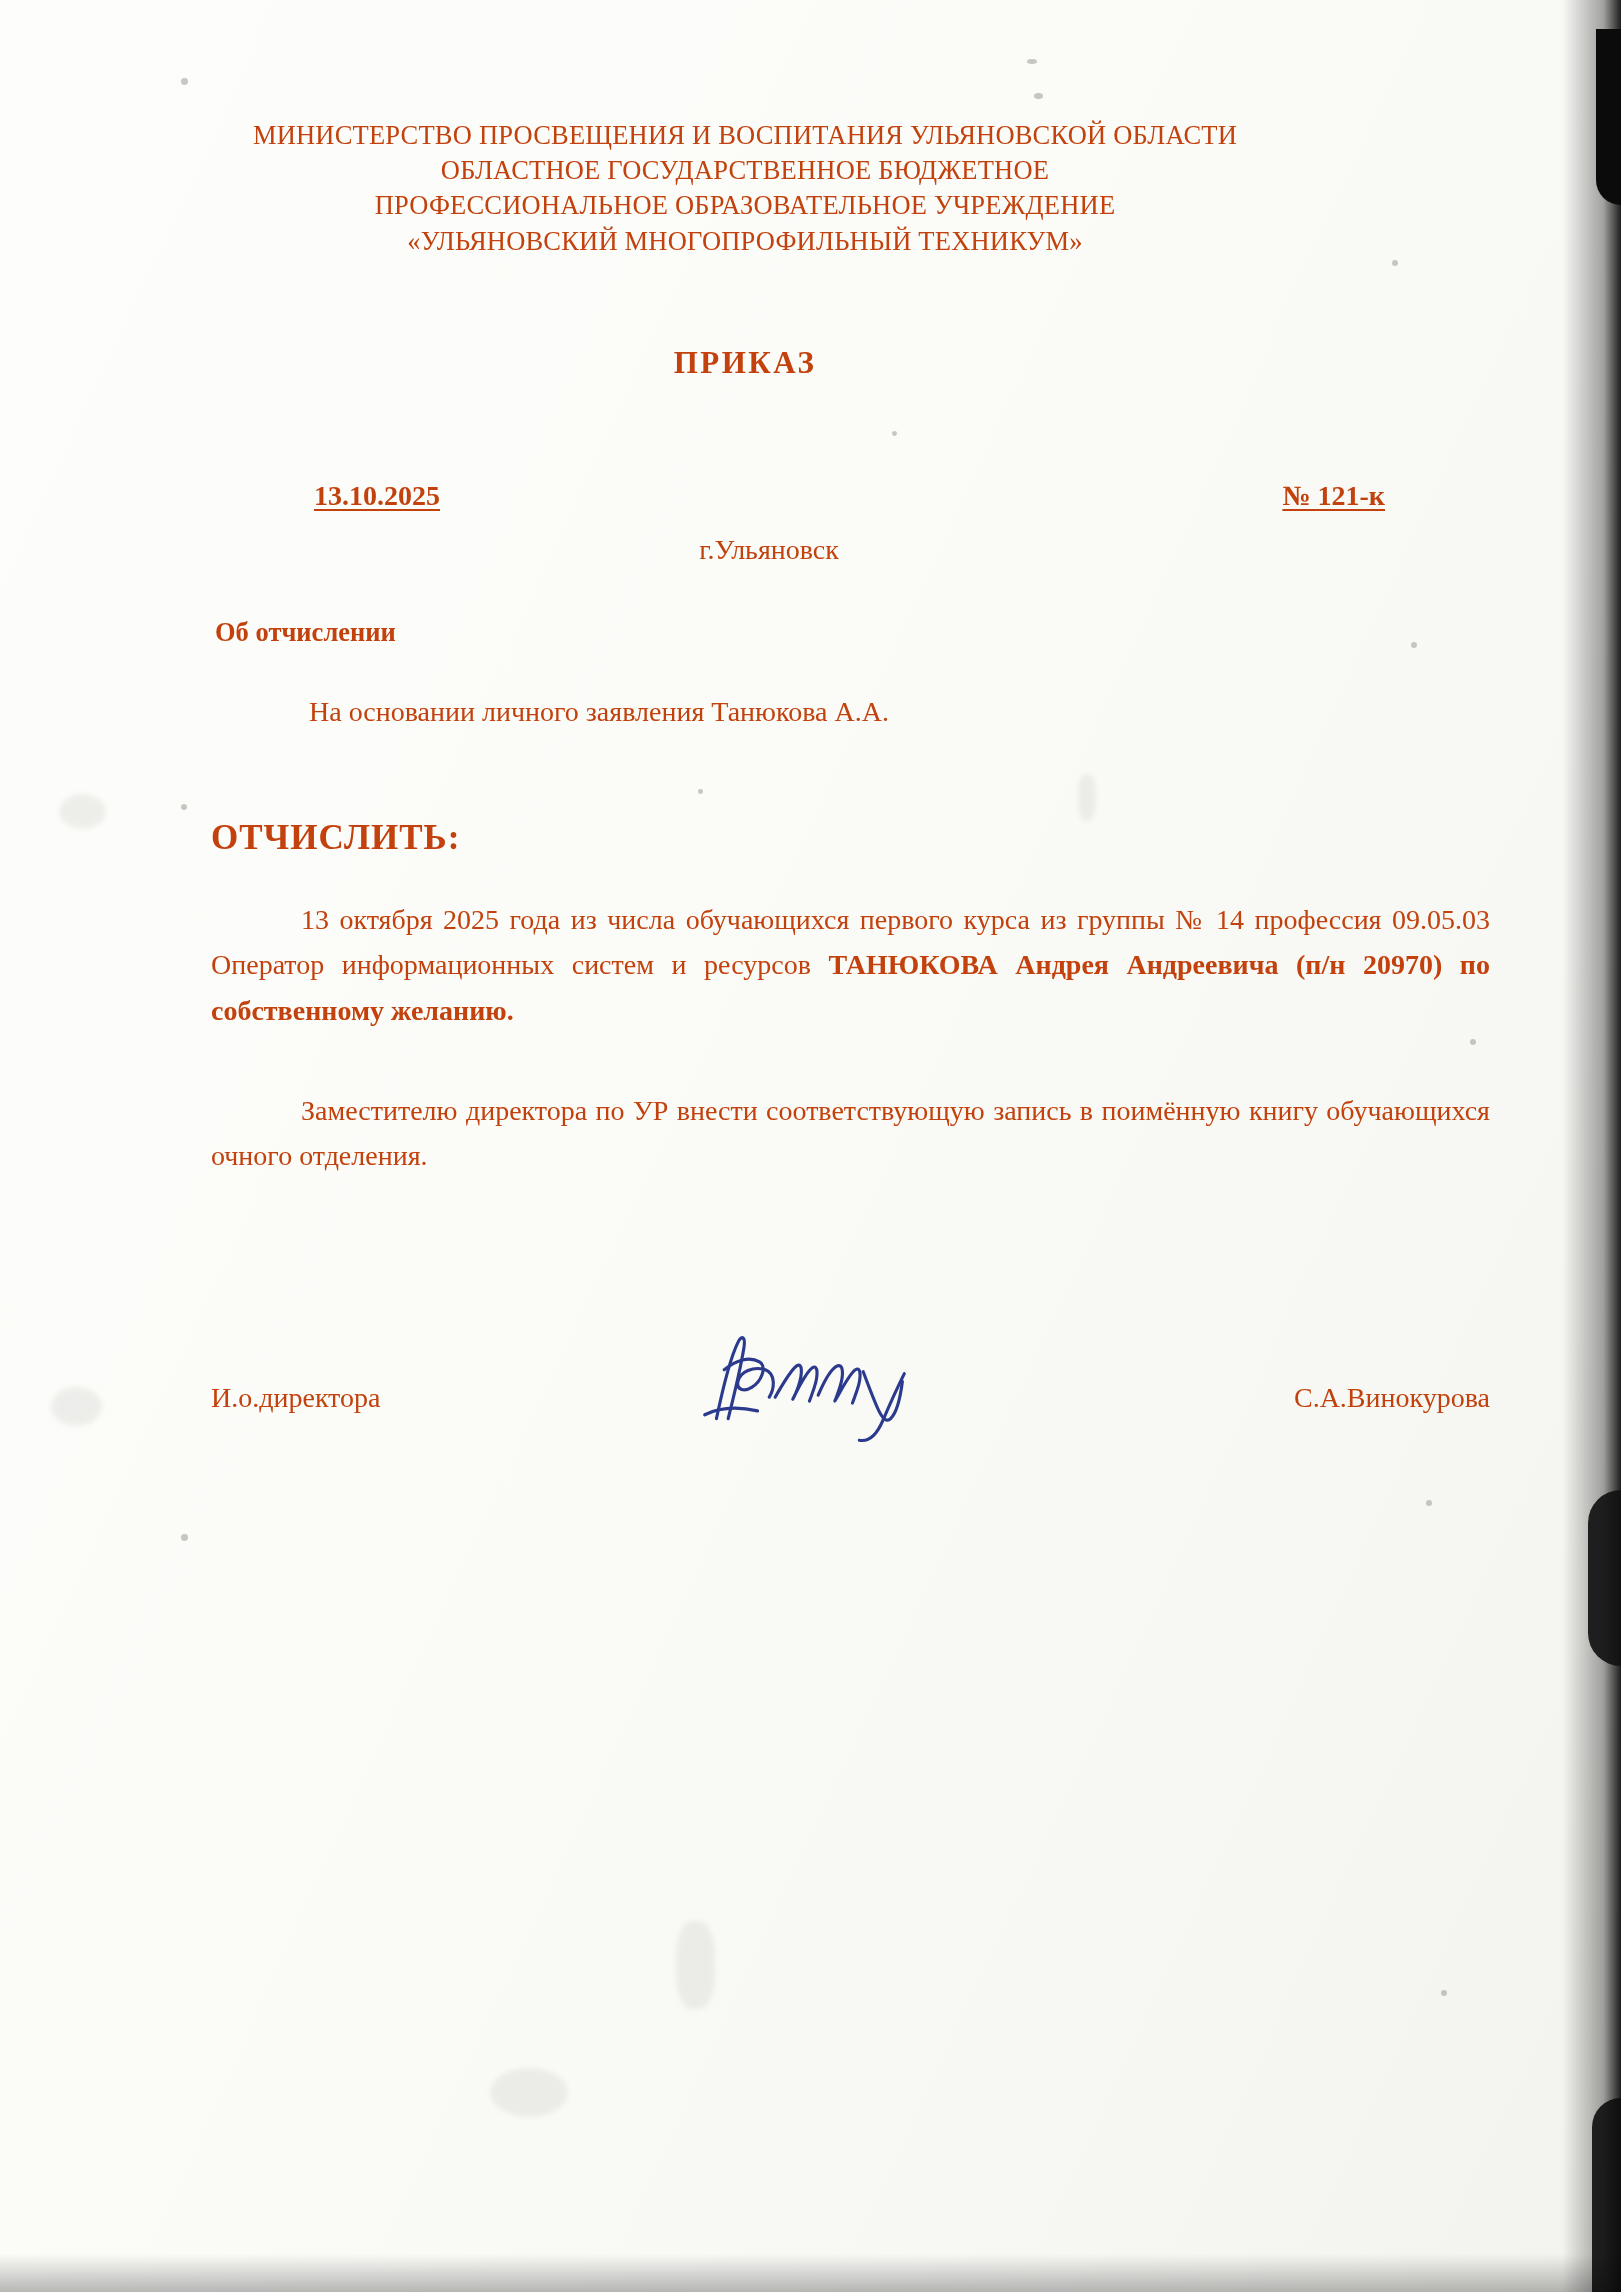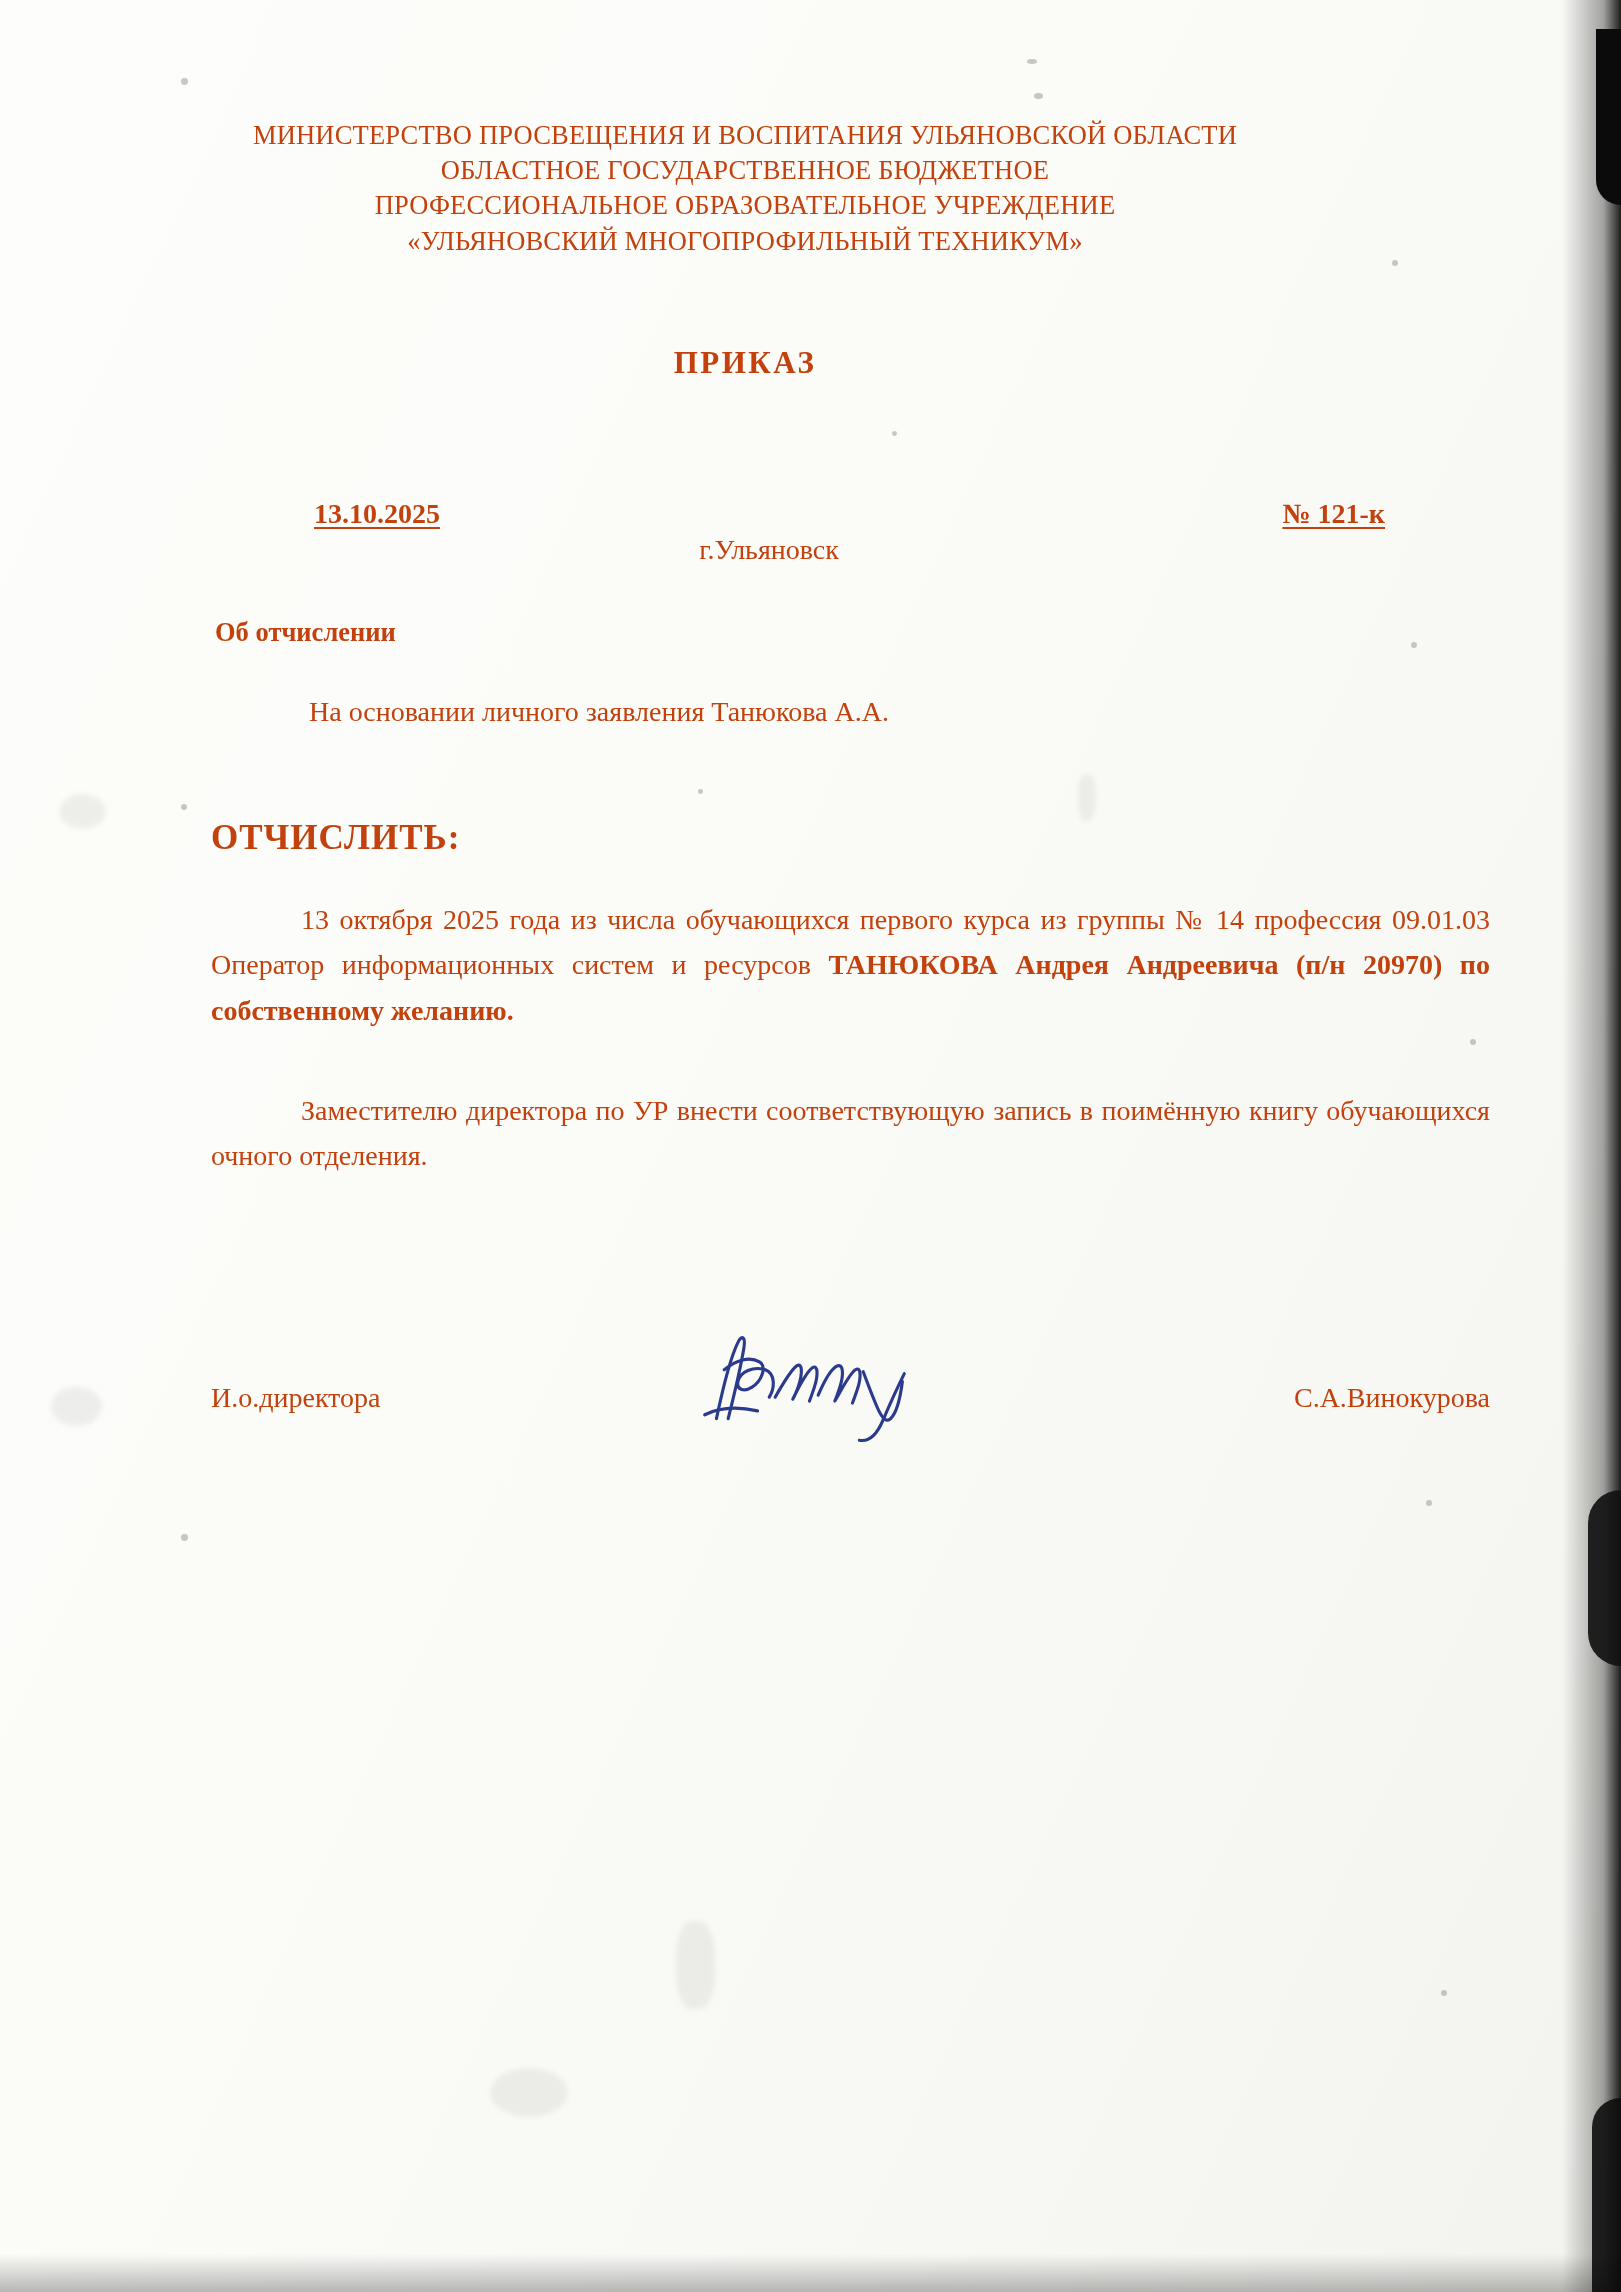--- a/index.html
+++ b/index.html
@@ -102,21 +102,21 @@
     width: 1490px;
     text-align: center;
     font-size: 31px;
     font-weight: bold;
     letter-spacing: 2.5px;
   }
 
   .meta-row {
     position: absolute;
     left: 209px;
-    top: 498px;
+    top: 480px;
     width: 1176px;
     height: 39px;
     text-align: right;
   }
   .meta-date {
     position: absolute;
     left: 105px;
     top: 0;
     font-size: 28px;
     font-weight: bold;
@@ -247,21 +247,21 @@
     </div>
     <div class="meta-city">г.Ульяновск</div>
 
     <div class="subject">Об отчислении</div>
 
     <div class="basis">На основании личного заявления Танюкова А.А.</div>
 
     <div class="order-word">ОТЧИСЛИТЬ:</div>
 
     <div class="para para-1">
-      <span>13 октября 2025 года из числа обучающихся первого курса из группы № 14 профессия 09.01.03 Оператор информационных систем и ресурсов </span><span class="bold">ТАНЮКОВА Андрея Андреевича  (п/н 20970)</span><span class="bold"> по собственному желанию.</span>
+      <span>13 октября 2025 года из числа обучающихся первого курса из группы № 14 профессия 09.05.03 Оператор информационных систем и ресурсов </span><span class="bold">ТАНЮКОВА Андрея Андреевича  (п/н 20970)</span><span class="bold"> по собственному желанию.</span>
     </div>
 
     <div class="para para-2">Заместителю директора по УР внести соответствующую запись в поимённую книгу обучающихся очного отделения.</div>
 
     <div class="sign-row">
       <span class="sign-role">И.о.директора</span>
       <span class="signature">
         <svg width="294" height="137" viewBox="0 0 300 140" xmlns="http://www.w3.org/2000/svg">
           <g fill="none" stroke="#2b3a8c" stroke-width="3.2" stroke-linecap="round" stroke-linejoin="round">
             <path d="M36 108 C44 70 52 42 58 30 C62 22 66 24 64 36 C60 60 52 92 48 108"></path>

